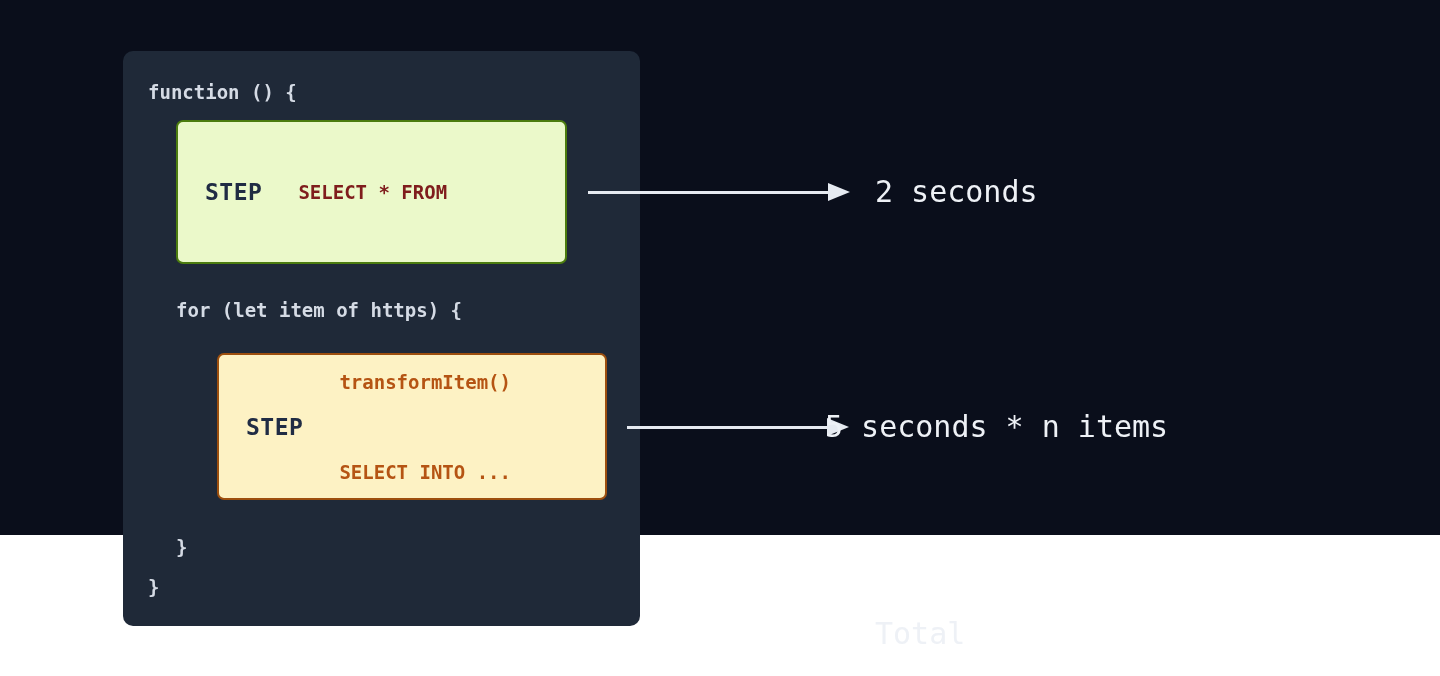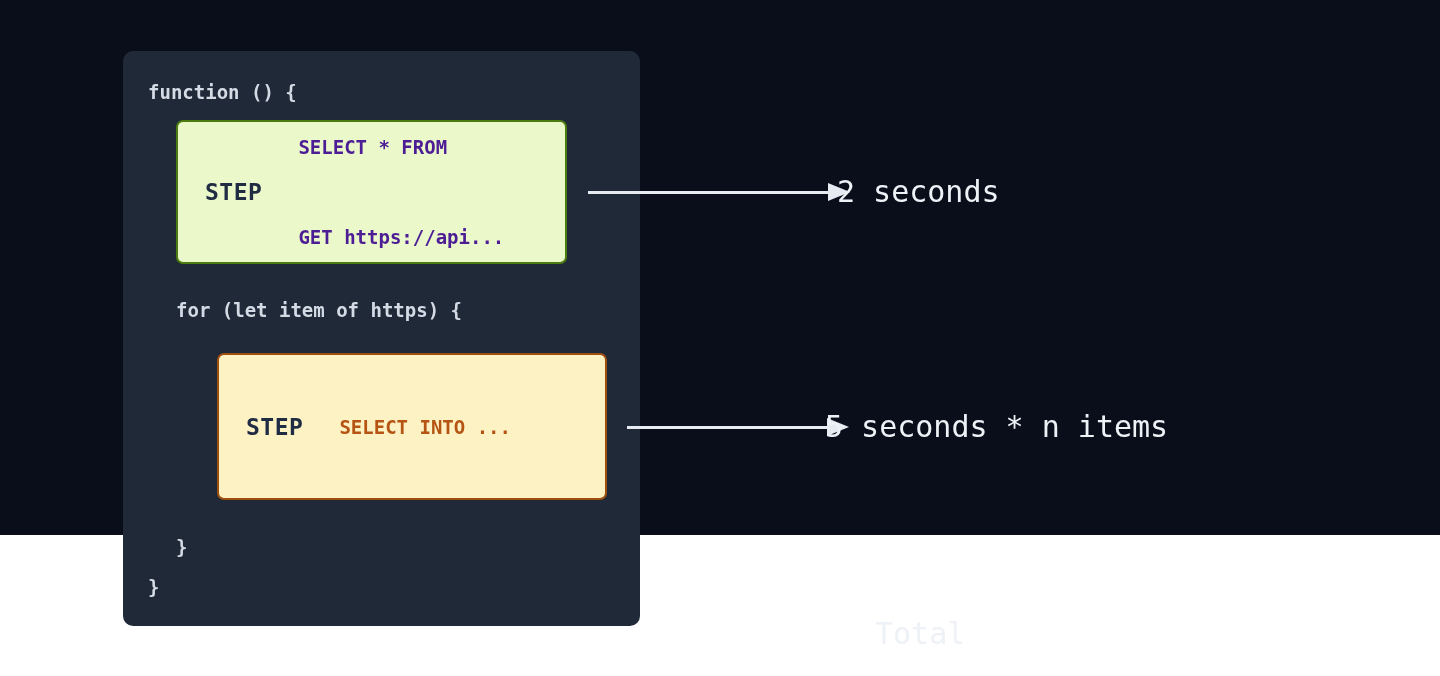--- a/index.html
+++ b/index.html
@@ -95,46 +95,46 @@
 <body>
 
 <div class="canvas" style="background-color: rgb(10, 14, 27);">
 
   <div class="panel" style="background-color: rgb(31, 41, 56);">
 
     <div class="code-line" style="left: 25px; top: 28px; color: rgb(213, 219, 229);">function () {</div>
 
     <div class="step-box green" style="left: 53px; top: 69px; width: 391px; height: 144px; background-color: rgb(235, 249, 202); border-color: rgb(75, 124, 14);">
       <span class="step-label" style="color: rgb(32, 44, 68);">STEP</span>
-      <div class="step-code" style="color: #4c1d95;">
+      <div class="step-code" style="color: #7f1d1d;">
         <div>SELECT * FROM</div>
-        <div>GET https://api...</div>
       </div>
     </div>
 
     <div class="code-line" style="left: 53px; top: 246px; color: rgb(213, 219, 229);">for (let item of https) {</div>
 
     <div class="step-box yellow" style="left: 94px; top: 302px; width: 390px; height: 147px; background-color: rgb(253, 242, 196); border-color: rgb(157, 79, 14);">
       <span class="step-label" style="color: rgb(32, 44, 68);">STEP</span>
       <div class="step-code" style="color: rgb(181, 84, 19);">
+        <div>transformItem()</div>
         <div>SELECT INTO ...</div>
       </div>
     </div>
 
     <div class="code-line" style="left: 53px; top: 483px; color: rgb(213, 219, 229);">}</div>
 
     <div class="code-line" style="left: 25px; top: 523px; color: rgb(213, 219, 229);">}</div>
   </div>
 
   <div class="arrow" style="left:588px; top:183px;">
     <div class="arrow-line" style="width: 240px; background-color: rgb(230, 234, 241);"></div>
     <div class="arrow-head" style="border-left-color: rgb(230, 234, 241);"></div>
   </div>
 
-  <div class="annotation" style="left: 837px; top: 173px; color: rgb(238, 241, 246);">2 seconds</div>
+  <div class="annotation" style="left: 875px; top: 173px; color: rgb(238, 241, 246);">2 seconds</div>
 
   <div class="arrow" style="left:627px; top:418px;">
     <div class="arrow-line" style="width: 200px; background-color: rgb(230, 234, 241);"></div>
     <div class="arrow-head" style="border-left-color: rgb(230, 234, 241);"></div>
   </div>
 
   <div class="annotation" style="left: 825px; top: 408px; color: rgb(238, 241, 246);">5 seconds * n items</div>
 
   <div class="summary" style="left: 875px; top: 531px; color: rgb(238, 241, 246);">
     <div>Total</div>

